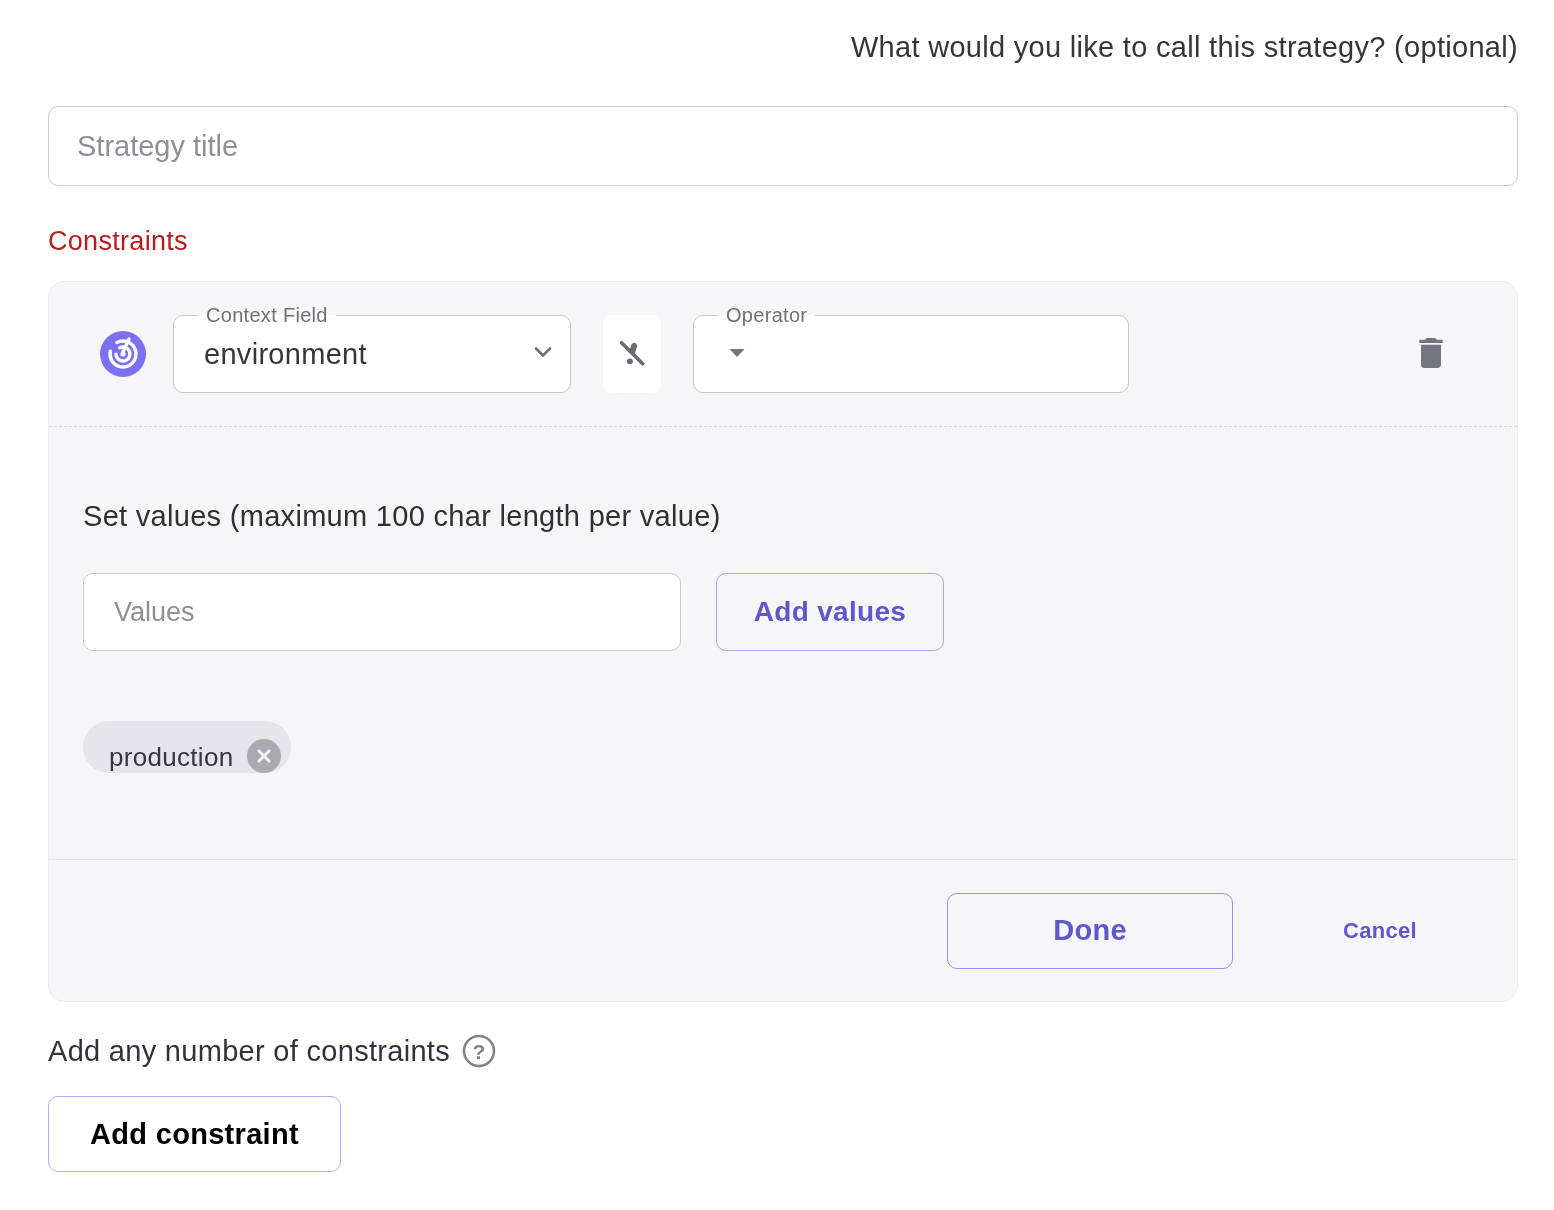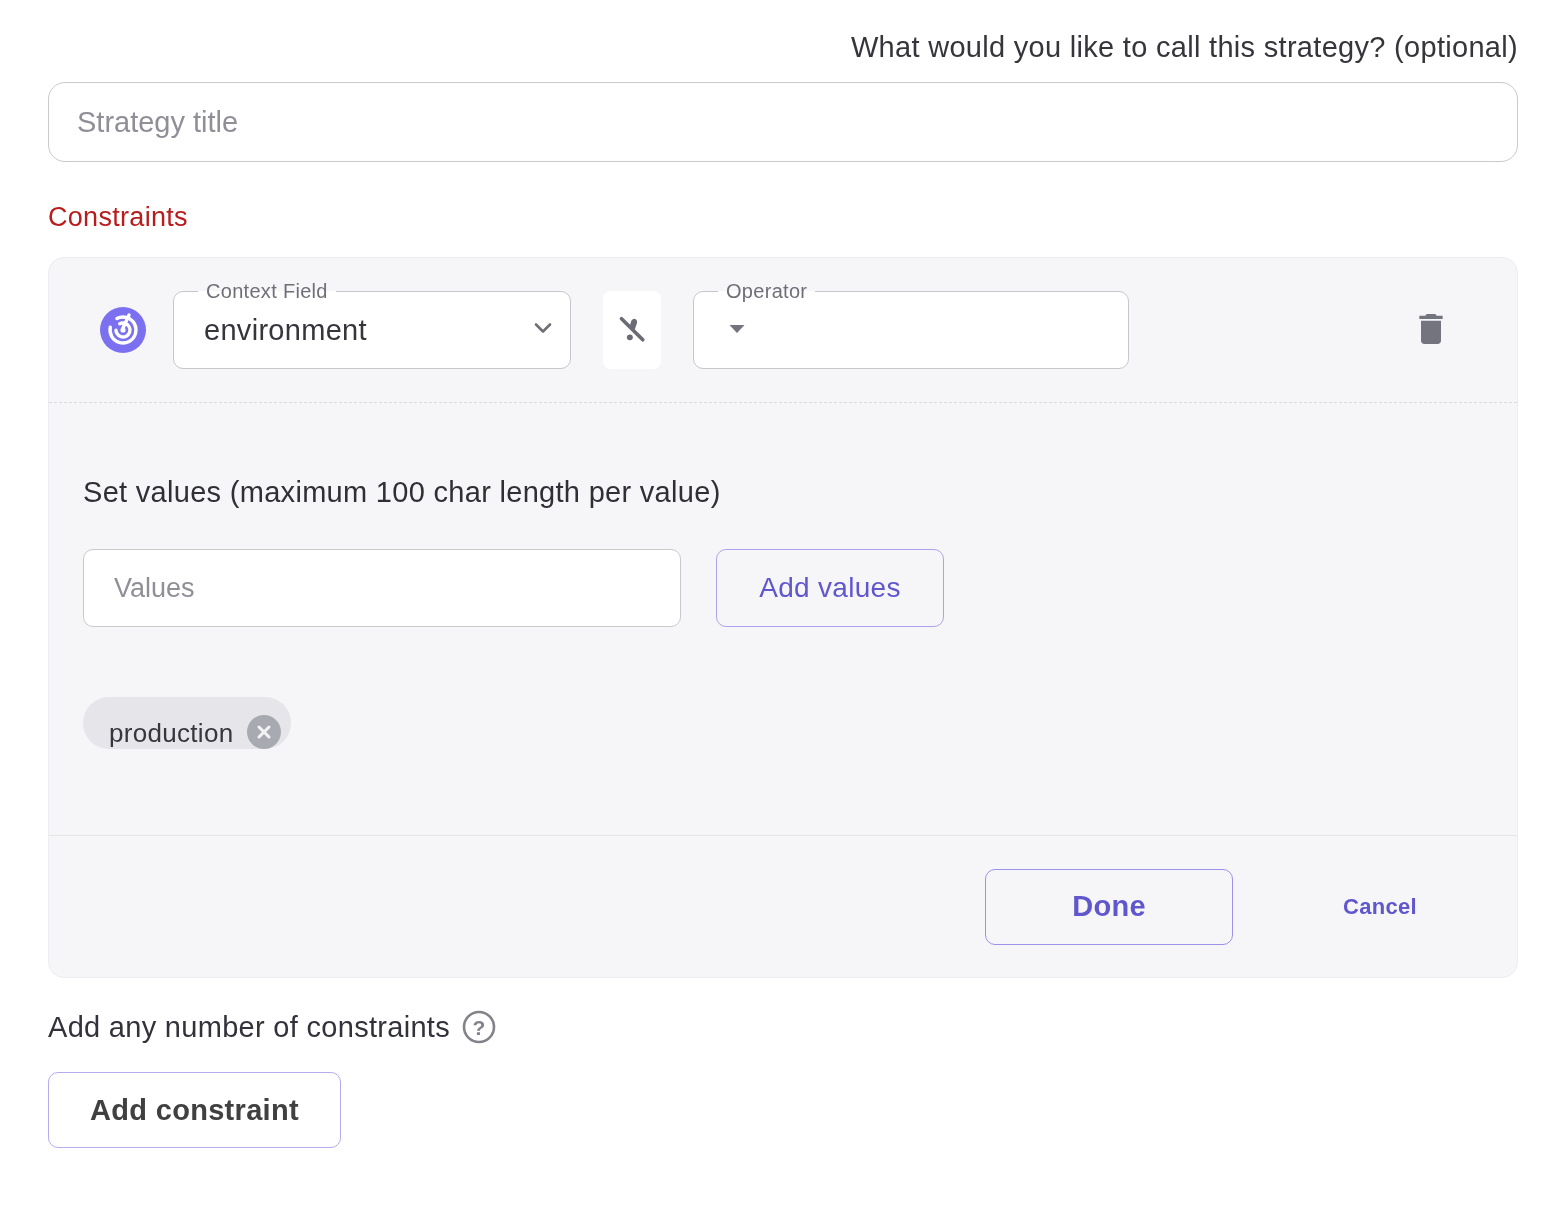--- a/index.html
+++ b/index.html
@@ -10,23 +10,23 @@
     color:#3a3a42;
     position:relative;
     overflow:hidden;
   }
   .page { padding:30px 36px 12px 48px; }
 
   .question {
     font-size:29px; line-height:34px; color:#35353c; letter-spacing:0.3px;text-align:right;
   }
   .strategy-input {
-    margin-top:18px; display:block;
+    margin-top:42px; display:block;
     width:1470px; height:80px;
-    border:1px solid #c9c9cf; border-radius:17px;
+    border:1px solid #c9c9cf; border-radius:10px;
     font-family:inherit; font-size:29px; color:#3a3a42;
     padding:17px 28px; background:#fff; outline:none;
   }
   input::placeholder { color:#8f8f97; opacity:1; }
 
   .constraints-label {
     margin-top:40px; font-size:27px; color:#b91c1c; letter-spacing:0.3px;
   }
 
   .card {
@@ -85,21 +85,21 @@
   .values-row { display:flex; align-items:center; margin-top:40px; }
   .values-input {
     width:598px; height:78px;
     border:1px solid #c9c9cf; border-radius:10px;
     font-family:inherit; font-size:27px; color:#3a3a42;
     padding:0 30px; background:#fff; outline:none;
   }
   .add-values-btn {
     margin-left:35px; width:228px; height:78px;
     background:transparent; border:1px solid #aba4ec; border-radius:10px;
-    font-family:inherit; font-size:28px; font-weight:normal; color:#6157cd;
+    font-family:inherit; font-size:28px; font-weight:bold; color:#6157cd;
     cursor:pointer; letter-spacing:0.3px;
   }
 
   .chips { margin-top:70px; }
   .chip {
     display:inline-flex; align-items:flex-end; height:52px;
     background:#e5e5ea; border-radius:26px; padding:0 10px 0 26px;
   }
   .chip-label { font-size:26px; color:#36363d; letter-spacing:0.3px; }
   .chip-x {
@@ -108,41 +108,41 @@
     cursor:pointer; flex:0 0 auto;
   }
 
   
   .card-footer {
     border-top:1px solid #e4e4e9; height:142px;
     display:flex; align-items:center; justify-content:flex-end;
     padding-right:100px; gap:110px;
   }
   .done-btn {
-    width:248px; height:76px;
+    width:286px; height:76px;
     background:transparent; border:1px solid #9a92e8; border-radius:10px;
     font-family:inherit; font-size:29px; font-weight:bold; color:#6157cd;
     cursor:pointer; letter-spacing:0.3px;
   }
   .cancel-btn {
     background:none; border:none; font-family:inherit;
     font-size:22px; font-weight:bold; color:#6157cd; cursor:pointer;
     letter-spacing:0.3px;
   }
 
   
   .hint-row {
     margin-top:30px; display:flex; align-items:center; gap:10px;
     font-size:29px; color:#32323a; letter-spacing:0.3px;
   }
   .help-btn { background:none; border:none; cursor:pointer; width:38px; height:38px; padding:0; }
   .add-constraint-btn {
     margin-top:26px; width:293px; height:76px;
     background:#fff; border:1px solid #b3acf0; border-radius:10px;
-    font-family:inherit; font-size:29px; font-weight:bold; color:#404040;
+    font-family:inherit; font-size:29px; font-weight:bold; color:#000000;
     cursor:pointer; letter-spacing:0.3px;
   }
 </style>
 </head>
 <body>
 
 <div class="page">
 
   <div class="question">What would you like to call this strategy? (optional)</div>
 

